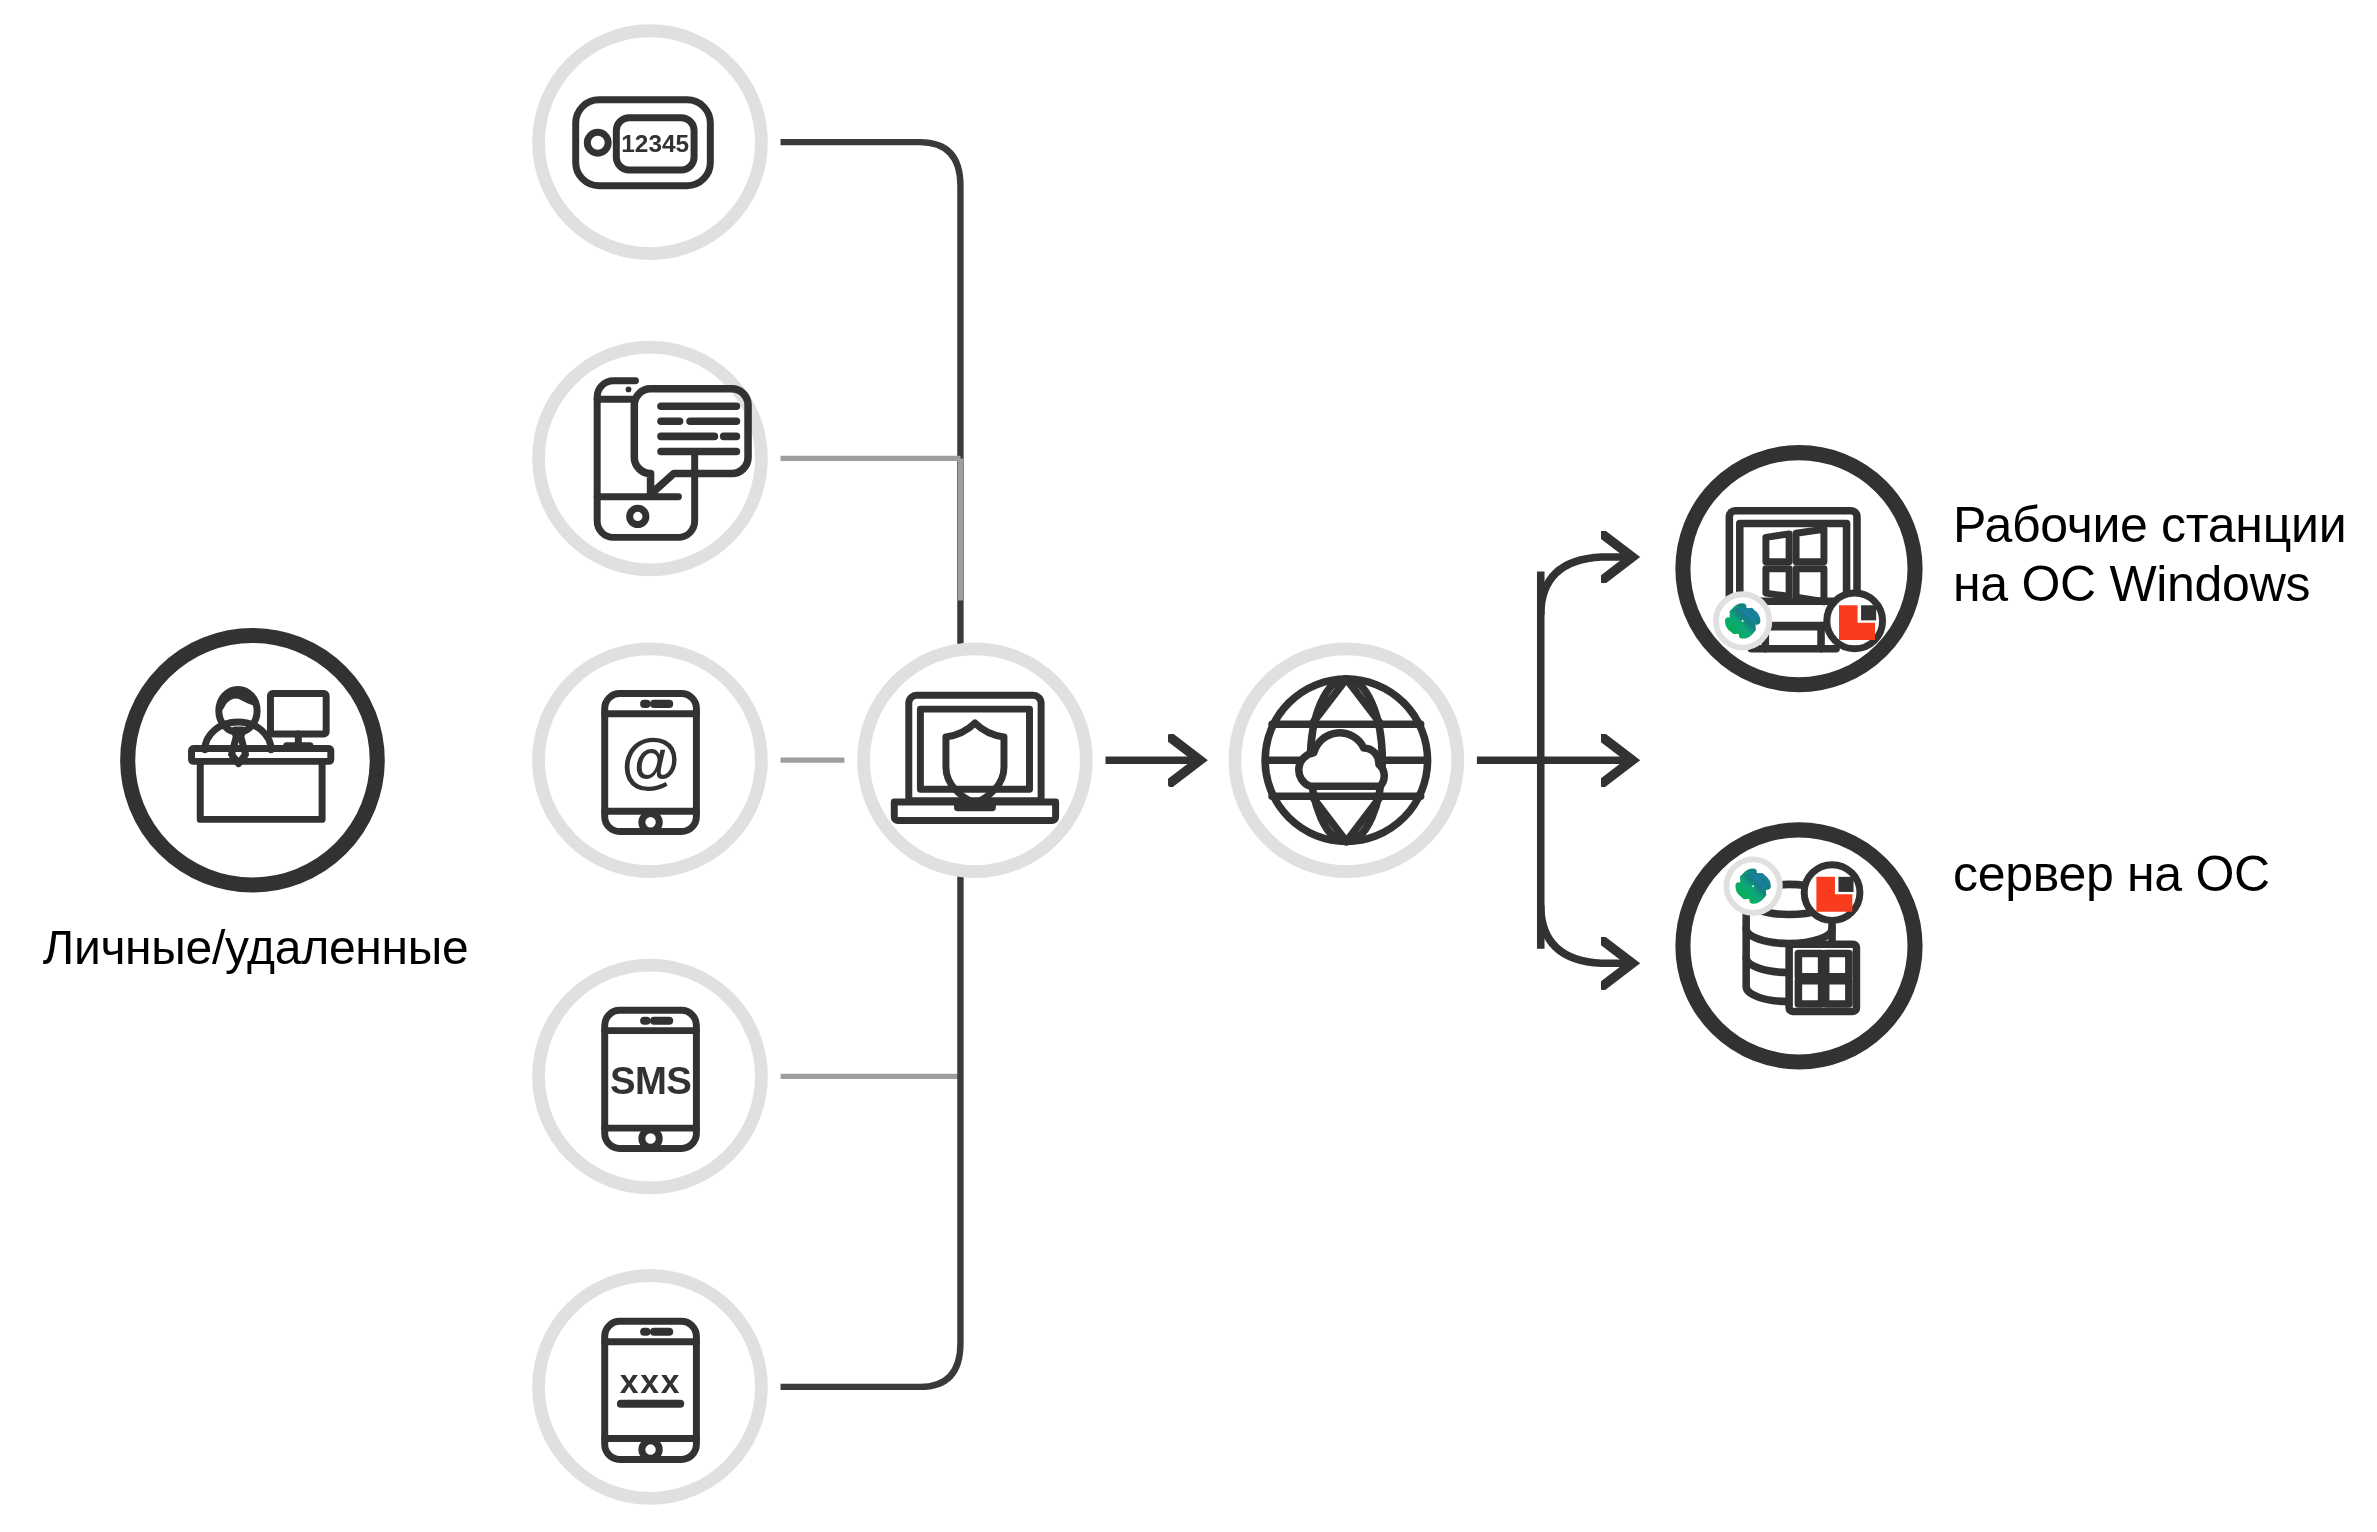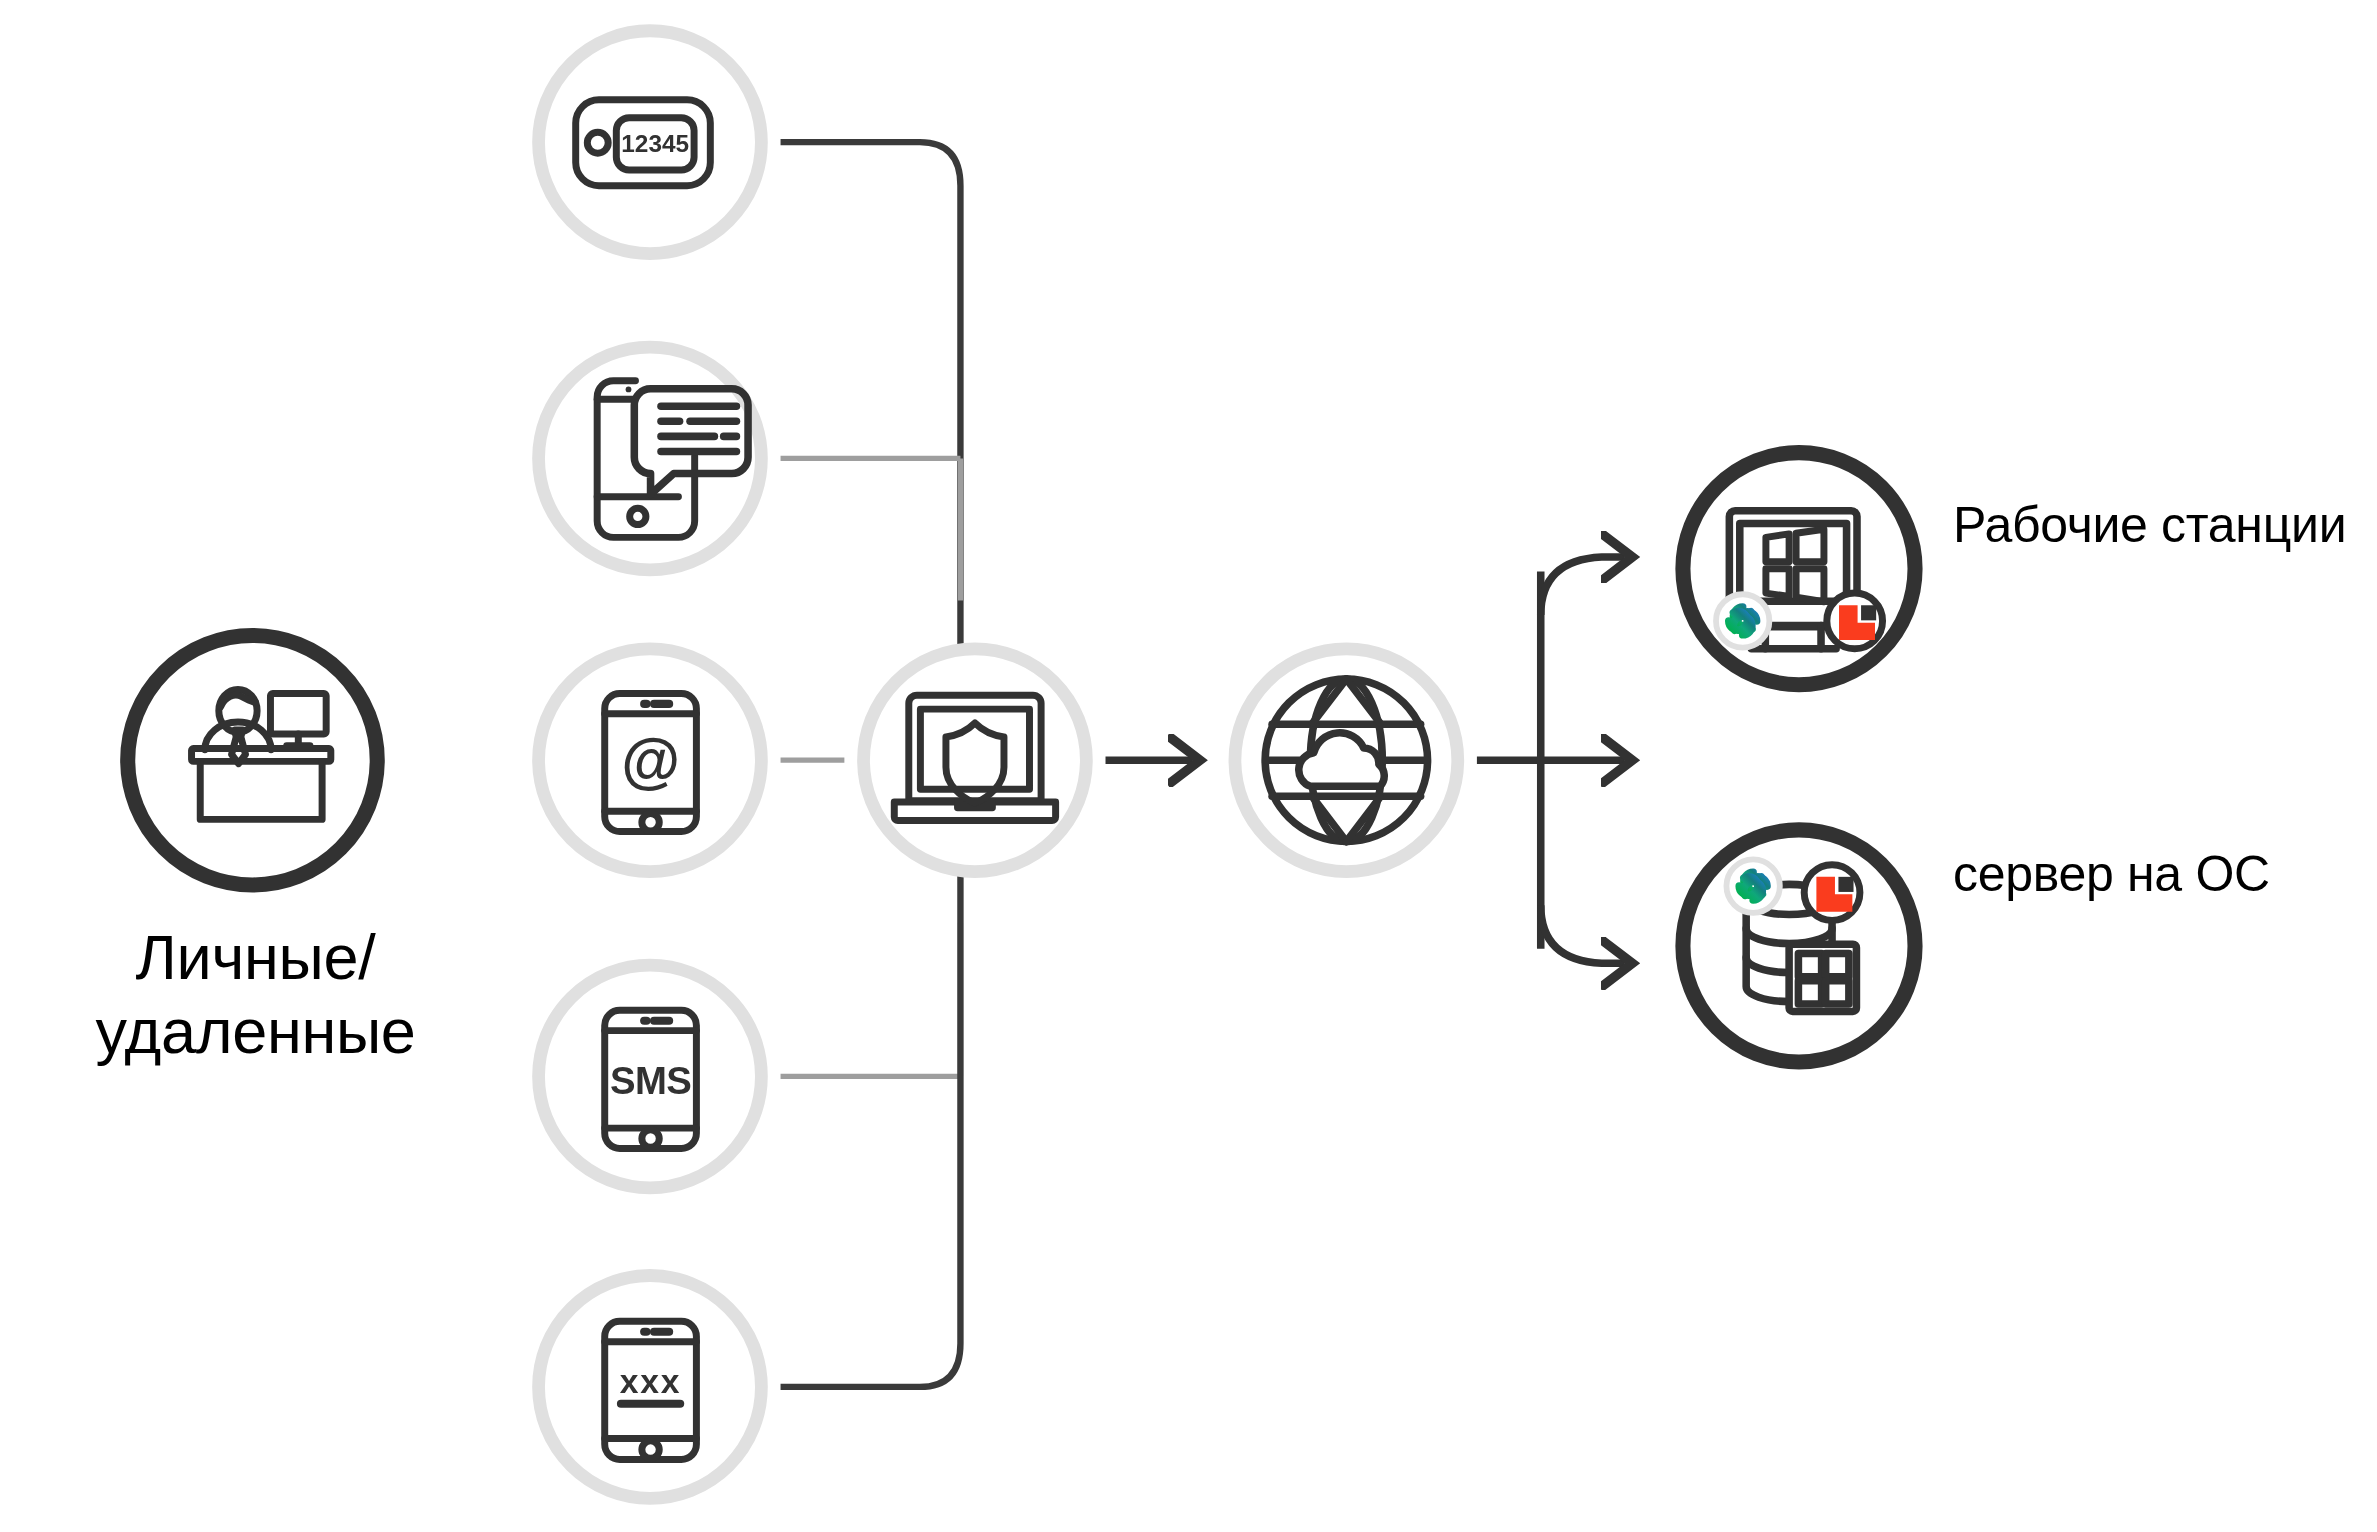--- a/index.html
+++ b/index.html
@@ -3,21 +3,21 @@
 <meta charset="utf-8">
 <style>
   html,body{margin:0;padding:0;background:#ffffff;}
   body{
     font-family:"Liberation Sans","DejaVu Sans",sans-serif;
     width:2377px;height:1532px;overflow:hidden;position:relative;
   }
   #stage{position:relative;width:2377px;height:1284px;padding-left:15px;}
   #stage svg{position:absolute;left:0;top:0;width:2377px;height:1532px;}
   .lbl{position:absolute;color:#000000;font-weight:400;line-height:1.18;letter-spacing:-0.3px;}
-  #label-left{left:0;top:920px;width:511px;text-align:center;font-size:63px;}
+  #label-left{left:0;top:920px;width:511px;text-align:center;font-size:48px;}
   #label-ws{left:1953px;top:496px;width:418px;font-size:50px;}
   #label-ts{left:1953px;top:845px;width:406px;font-size:50px;}
 </style>
 </head>
 <body>
 
 <div id="stage">
 
 <svg viewBox="0 0 4096 2640" xmlns="http://www.w3.org/2000/svg">
   <defs>
@@ -251,20 +251,21 @@
     </g>
   </g>
 </svg>
 
 <div class="lbl" id="label-left">
   <div>Личные/удаленные</div>
 </div>
 
 <div class="lbl" id="label-ws">
   <div>Рабочие станции</div>
+  <div>на ОС Windows</div>
 </div>
 
 <div class="lbl" id="label-ts">
   <div>сервер на ОС</div>
 </div>
 
 </div>
 
 
 </body></html>

